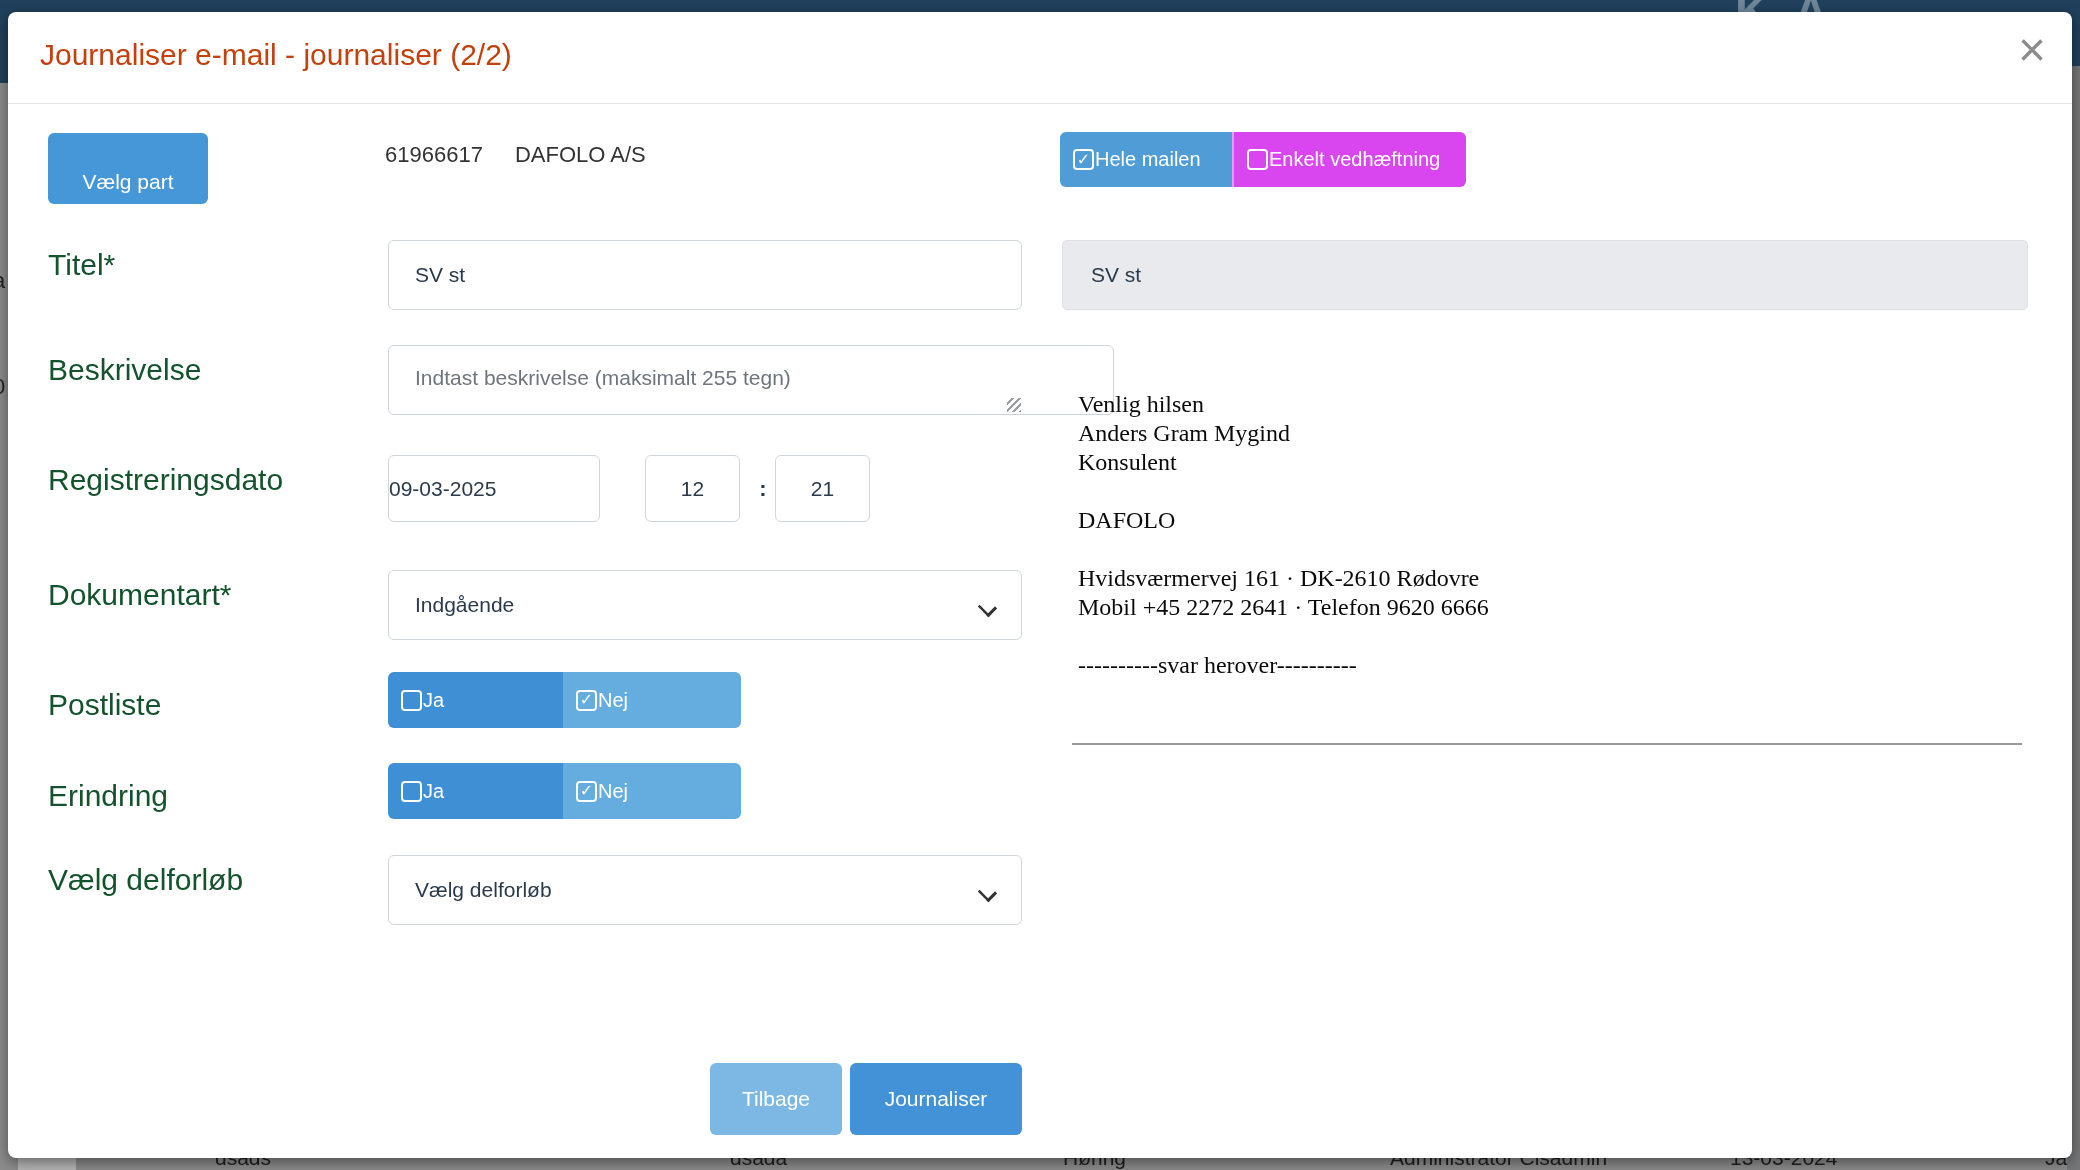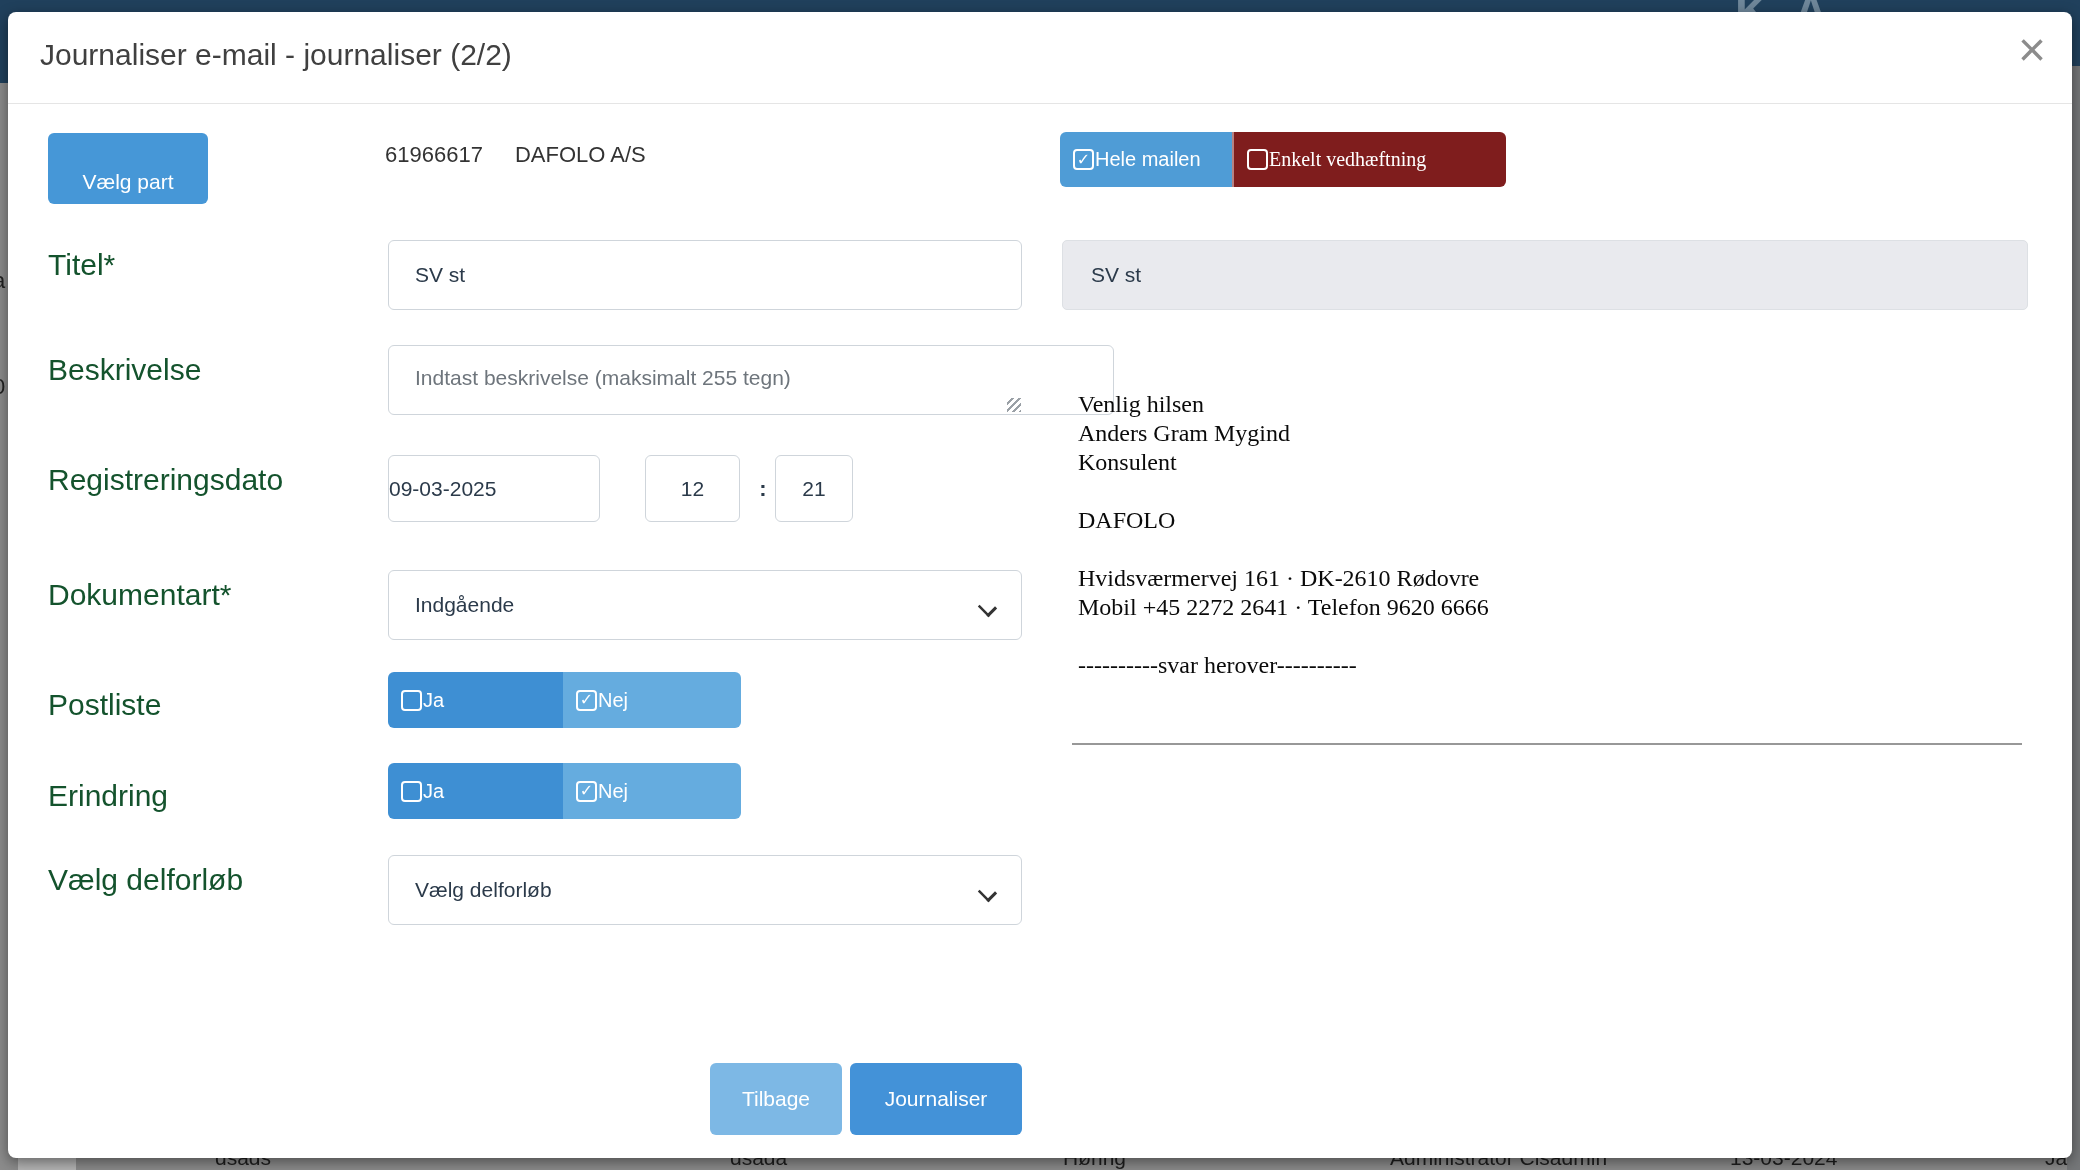--- a/index.html
+++ b/index.html
@@ -38,21 +38,21 @@
     position: absolute; left: 8px; top: 12px; width: 2064px; height: 1146px;
     background: #ffffff; border-radius: 8px; z-index: 2;
     box-shadow: 0 4px 14px rgba(0,0,0,0.45);
   }
   .modal-header {
     position: absolute; left: 0; top: 0; width: 100%; height: 92px;
     border-bottom: 1px solid #e5e5e5;
   }
   .modal-title {
     position: absolute; left: 32px; top: 26px;
-    font-size: 30px; font-weight: 500; color: #404040;
+    font-size: 30px; font-weight: 500; color: #c2410c;
   }
   .close-btn {
     position: absolute; right: 26px; top: 14px;
     font-size: 48px; font-weight: 300; color: #8c8c8c;
     line-height: 1; cursor: pointer; background: none; border: none;
     font-family: "Liberation Sans", sans-serif;
   }
 
   
   .btn { border: none; border-radius: 6px; color: #fff; font-size: 21px;
@@ -72,21 +72,21 @@
   .toggle-group { position: absolute; display: flex; border-radius: 6px; overflow: hidden; }
   .toggle-option { display: flex; align-items: center; padding-left: 13px;
          color: #fff; font-size: 20px; cursor: pointer; white-space: nowrap; }
   .checkbox { width: 21px; height: 21px; border: 2px solid #fff; border-radius: 4px;
          display: inline-flex; align-items: center; justify-content: center;
          margin-right: 1px; flex: none; }
   .checkbox .check { font-size: 16px; font-weight: bold; color: #fff; line-height: 1; }
 
   .attach-toggle { left: 1052px; top: 120px; height: 55px; }
   .attach-opt-1 { width: 172px; background: #4f9cd6; }
-  .attach-opt-2 { width: 274px; background: #7f1d1d; border-left: 2px solid rgba(255,255,255,0.45); font-family: Liberation Serif, serif; }
+  .attach-opt-2 { width: 234px; background: #d946ef; border-left: 2px solid rgba(255,255,255,0.45); }
 
   .janej-toggle { height: 56px; }
   .janej-ja  { width: 175px; background: #3e8fd3; }
   .janej-nej { width: 178px; background: #65acdf; }
 
   
   .form-label { position: absolute; left: 40px; font-size: 30px; color: #14532d; }
 
   .field { font-family: "Liberation Sans", sans-serif;
          border: 1px solid #cfd5db; border-radius: 6px;
@@ -101,21 +101,21 @@
   .resize-handle { position: absolute; left: 999px; top: 386px; width: 14px; height: 14px;
          background: repeating-linear-gradient(135deg, transparent 0 3px, #9aa0a6 3px 5px); }
 
   .input-date { position: absolute; left: 380px; top: 443px; width: 212px; height: 67px;
          }
   .input-hour { position: absolute; left: 637px; top: 443px; width: 95px; height: 67px;
          text-align: center; }
   .time-sep { position: absolute; left: 744px; top: 443px; width: 22px; height: 67px;
          display: flex; align-items: center; justify-content: center;
          font-size: 22px; font-weight: bold; color: #2b3a4a; }
-  .input-minute { position: absolute; left: 767px; top: 443px; width: 78px; height: 67px;
+  .input-minute { position: absolute; left: 767px; top: 443px; width: 95px; height: 67px;
          text-align: center; }
 
   .select { position: absolute; left: 380px; width: 634px; height: 70px;
          display: flex; align-items: center; padding-left: 26px; cursor: pointer; }
   .select-dokumentart { top: 558px; }
   .select-delforlob { top: 843px; }
   .chevron { position: absolute; right: 26px; top: 27px; width: 16px; height: 16px; }
   .chevron::before { content: ""; position: absolute; left: 1px; top: 2px;
          width: 12px; height: 12px; border-right: 3px solid #333; border-bottom: 3px solid #333;
          transform: rotate(45deg) scale(1, 0.82); }

